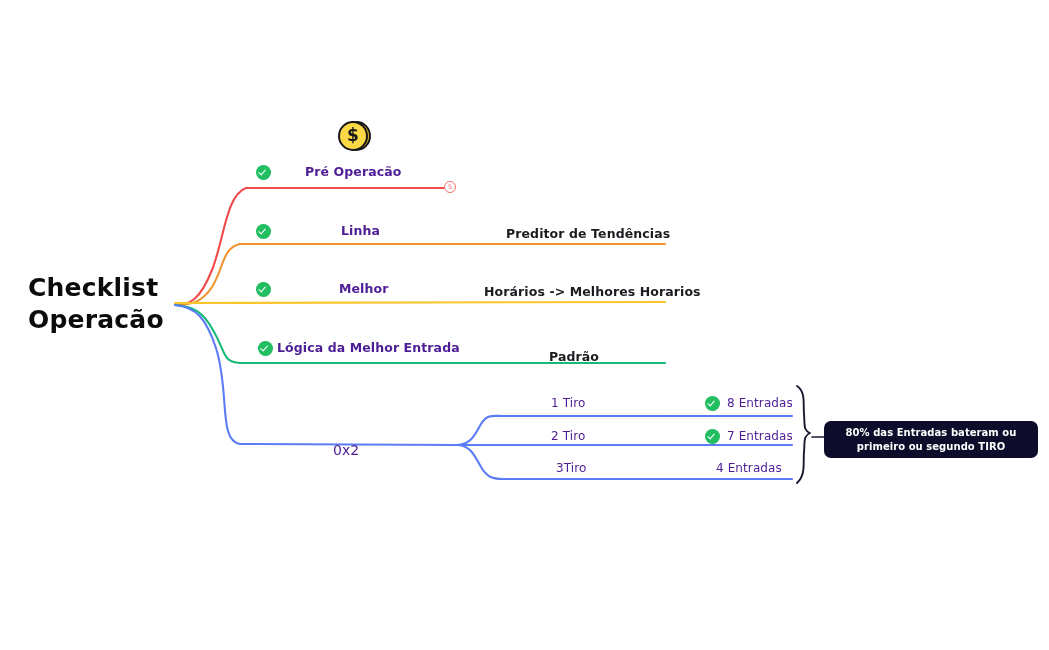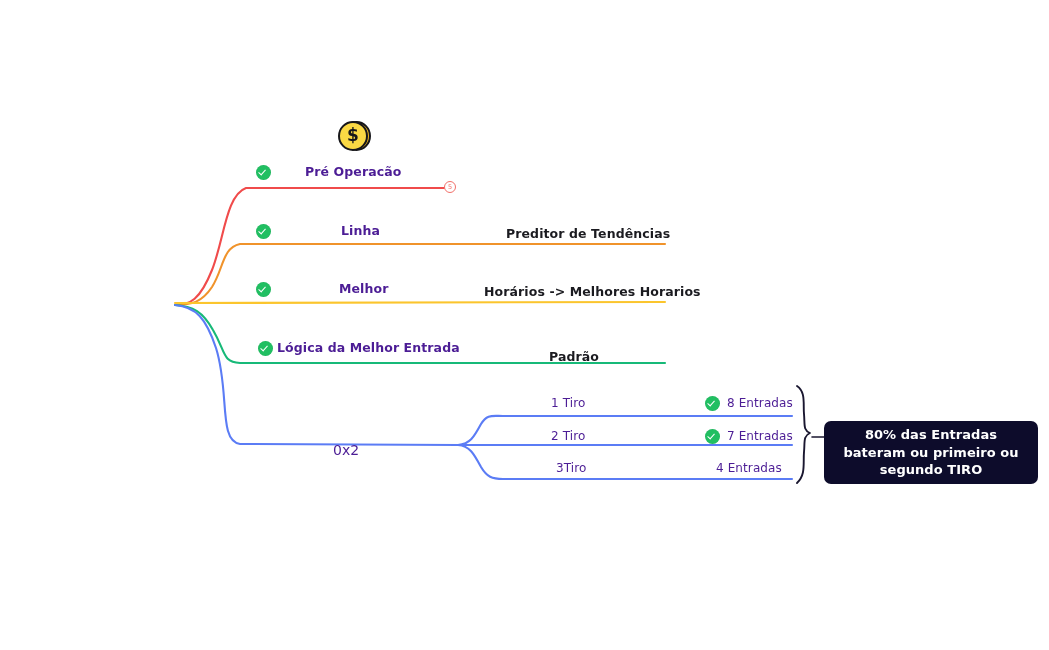--- a/index.html
+++ b/index.html
@@ -171,21 +171,21 @@
     background: #0d0c2b;
     border-radius: 7px;
     display: flex;
     align-items: center;
     justify-content: center;
     text-align: center;
     padding: 5px 9px;
     box-sizing: border-box;
     font-family: "DejaVu Sans", sans-serif;
     font-weight: 700;
-    font-size: 13px;
+    font-size: 10px;
     line-height: 1.35;
     color: #ffffff;
     letter-spacing: 0.05px;
   }
 </style>
 </head>
 <body>
 
 <div id="canvas">
 
@@ -210,20 +210,22 @@
 
     <path d="M797,386
              C806,392 803,404 804,414
              C805,425 803,430 810,433
              C803,436 805,442 804,452
              C803,463 806,475 797,483" fill="none" stroke="#1a1730" stroke-width="1.9" stroke-linecap="round" stroke-linejoin="round"></path>
 
     <path d="M812,437 L824,437" fill="none" stroke="#1a1730" stroke-width="1.6" stroke-linecap="round"></path>
   </svg>
 
+  <div class="root-node">Checklist
+Operacão</div>
 
   <div class="coin">
     <div class="coin-back"></div>
     <div class="coin-front">$</div>
   </div>
 
   <div class="check" style="left:256px; top:165px;"></div>
   <div class="lbl lbl-strong" style="left:305px; top:166px;">Pré Operacão</div>
   <div class="collapse-marker">5</div>
 

